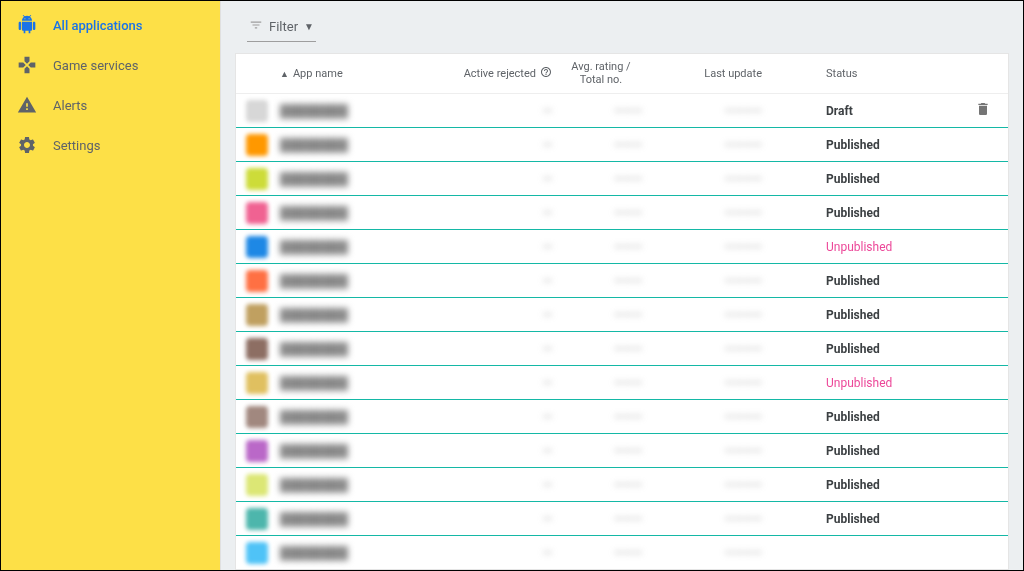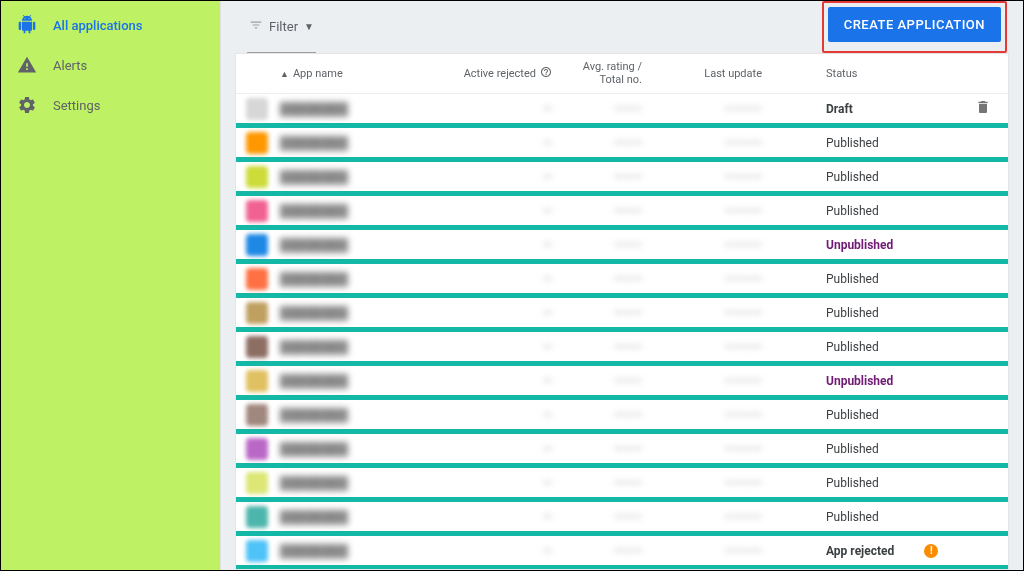--- a/index.html
+++ b/index.html
@@ -1,20 +1,20 @@
 <!DOCTYPE html>
 <html><head>
   <meta charset="utf-8">
   <style>
     * { margin: 0; padding: 0; box-sizing: border-box; font-family: Roboto, Arial, sans-serif; }
     html, body { width: 1024px; height: 571px; overflow: hidden; }
     .frame { width: 1024px; height: 571px; border: 1px solid #000; background: #eceff1; display: flex; }
 
     
-    .sidebar { width: 220px; background: #bef264; border-right: 1px solid #e0e0e0; padding-top: 4px; text-align: center; }
+    .sidebar { width: 220px; background: #fde047; border-right: 1px solid #e0e0e0; padding-top: 4px; text-align: center; }
     .sidebar-item {
       display: flex; align-items: center; gap: 16px;
       padding: 10px 16px; font-size: 13px; color: #5f6368; cursor: pointer;
     }
     .sidebar-item.active { color: #1a73e8; font-weight: 500; }
     .sidebar-item .icon { width: 20px; height: 20px; flex: 0 0 20px; display: flex; align-items: center; justify-content: center; }
     .sidebar-item .icon svg { width: 20px; height: 20px; fill: #5f6368; }
     .sidebar-item.active .icon svg { fill: #1a73e8; }
     .sidebar-item .badge-dot {
       margin-left: auto; width: 16px; height: 16px; border-radius: 50%;
@@ -25,21 +25,21 @@
       content: ""; position: absolute; background: #fff; left: 50%; top: 50%;
       transform: translate(-50%, -50%);
     }
     .sidebar-item .badge-dot::before { width: 2px; height: 8px; }
     .sidebar-item .badge-dot::after  { width: 8px; height: 2px; }
 
     
     .main { flex: 1; display: flex; flex-direction: column; background: #eceff1; }
 
     .topbar {
-      height: 52px; display: flex; 
+      height: 52px; display: flex; align-items: center;
       padding: 0 16px 0 26px; gap: 9px;
     }
     .filter {
       display: flex; align-items: center; gap: 6px;
       color: #5f6368; font-size: 13px; padding: 6px 2px;
       border-bottom: 1px solid #9e9e9e; cursor: pointer;
     }
     .filter svg { width: 14px; height: 14px; fill: #9e9e9e; }
     .filter .caret { font-size: 10px; color: #5f6368; }
     .spacer { flex: 1; }
@@ -53,30 +53,30 @@
     
     .table-wrap { flex: 1; background: #fff; margin: 0 14px 0 14px; border: 1px solid #e5e5e5; overflow: hidden; }
     .thead, .trow { display: grid; grid-template-columns: 40px 180px 100px 90px 120px 1fr 50px; align-items: center; }
     .thead { height: 40px; border-bottom: 1px solid #eee; font-size: 11px; color: #5f6368; }
     .thead .th { padding: 0 4px; display: flex; align-items: center; gap: 4px; }
     .thead .th.right { justify-content: flex-end; }
     .thead .th svg { width: 12px; height: 12px; fill: #5f6368; }
     .thead .sort-caret { font-size: 9px; }
 
     .tbody { height: calc(100% - 40px); overflow-y: auto; }
-    .trow { height: 34px; border-bottom: 5px solid #14b8a6; font-size: 12px; color: #3c4043; }
+    .trow { height: 34px; border-bottom: 1px solid #14b8a6; font-size: 12px; color: #3c4043; }
     .trow .td { padding: 0 4px; white-space: nowrap; }
 
     .app-icon { width: 22px; height: 22px; border-radius: 4px; margin-left: 6px; filter: blur(2px); }
     .app-name { color: #888; filter: blur(3px); }
     .blur-num { color: #888; filter: blur(3px); text-align: right; padding-right: 10px; }
 
     .status-draft       { font-weight: 700; color: #3c4043; }
-    .status-published   { font-weight: 400; color: #3c4043; }
-    .status-unpublished { font-weight: 700; color: #701a75; }
+    .status-published   { font-weight: 700; color: #3c4043; }
+    .status-unpublished { font-weight: 400; color: #ec4899; }
     .status-rejected    { font-weight: 700; color: #3c4043; }
 
     .trash svg { width: 16px; height: 16px; fill: #757575; }
     .warn-dot { width: 14px; height: 14px; border-radius: 50%; background: #fb8c00; display: inline-block; position: relative; margin-left: 30px; }
     .warn-dot::after { content: "!"; color: #fff; font-size: 10px; font-weight: 700; position: absolute; left: 50%; top: 50%; transform: translate(-50%, -52%); }
 
     .status-cell { display: flex; align-items: center; }
     .action-cell { display: flex; align-items: center; justify-content: center; }
 
     .i0  { background:#d7d7d7; } .i1  { background:#ff9800; } .i2  { background:#cddc39; }
@@ -95,20 +95,28 @@
         <span class="icon">
           <svg viewBox="0 0 24 24">
             <path d="M6 18c0 .55.45 1 1 1h1v3h2v-3h4v3h2v-3h1c.55 0 1-.45 1-1V8H6v10zM3.5 8C2.67 8 2 8.67 2 9.5v7c0 .83.67 1.5 1.5 1.5S5 17.33 5 16.5v-7C5 8.67 4.33 8 3.5 8zm17 0c-.83 0-1.5.67-1.5 1.5v7c0 .83.67 1.5 1.5 1.5s1.5-.67 1.5-1.5v-7c0-.83-.67-1.5-1.5-1.5zM15.53 2.16l1.3-1.3c.2-.2.2-.51 0-.71-.2-.2-.51-.2-.71 0l-1.48 1.48C13.85 1.23 12.95 1 12 1c-.96 0-1.86.23-2.66.63L7.85.15c-.2-.2-.51-.2-.71 0-.2.2-.2.51 0 .71l1.31 1.31C6.97 3.26 6 5.01 6 7h12c0-1.99-.97-3.75-2.47-4.84zM10 5H9V4h1v1zm5 0h-1V4h1v1z"></path>
           </svg>
         </span>
         <span>All applications</span>
       </div>
       <div class="sidebar-item">
         <span class="icon">
           <svg viewBox="0 0 24 24">
+            <path d="M15 7.5V2H9v5.5l3 3 3-3zM7.5 9H2v6h5.5l3-3-3-3zM9 16.5V22h6v-5.5l-3-3-3 3zM16.5 9l-3 3 3 3H22V9h-5.5z"></path>
+          </svg>
+        </span>
+        <span>Game services</span>
+      </div>
+      <div class="sidebar-item">
+        <span class="icon">
+          <svg viewBox="0 0 24 24">
             <path d="M1 21h22L12 2 1 21zm12-3h-2v-2h2v2zm0-4h-2v-4h2v4z"></path>
           </svg>
         </span>
         <span>Alerts</span>
       </div>
       <div class="sidebar-item">
         <span class="icon">
           <svg viewBox="0 0 24 24">
             <path d="M19.14 12.94c.04-.3.06-.61.06-.94 0-.32-.02-.64-.07-.94l2.03-1.58c.18-.14.23-.41.12-.61l-1.92-3.32c-.12-.22-.37-.29-.59-.22l-2.39.96c-.5-.38-1.03-.7-1.62-.94l-.36-2.54c-.04-.24-.24-.41-.48-.41h-3.84c-.24 0-.43.17-.47.41l-.36 2.54c-.59.24-1.13.57-1.62.94l-2.39-.96c-.22-.08-.47 0-.59.22L2.74 8.87c-.12.21-.08.47.12.61l2.03 1.58c-.05.3-.09.63-.09.94 0 .31.04.64.09.94l-2.03 1.58c-.18.14-.23.41-.12.61l1.92 3.32c.12.22.37.29.59.22l2.39-.96c.5.38 1.03.7 1.62.94l.36 2.54c.05.24.24.41.48.41h3.84c.24 0 .44-.17.47-.41l.36-2.54c.59-.24 1.13-.56 1.62-.94l2.39.96c.22.08.47 0 .59-.22l1.92-3.32c.12-.22.07-.47-.12-.61l-2.01-1.58zM12 15.6c-1.98 0-3.6-1.62-3.6-3.6s1.62-3.6 3.6-3.6 3.6 1.62 3.6 3.6-1.62 3.6-3.6 3.6z"></path>
           </svg>
@@ -123,42 +131,39 @@
       <div class="filter">
         <span class="icon">
           <svg viewBox="0 0 24 24">
               <path d="M10 18h4v-2h-4v2zM3 6v2h18V6H3zm3 7h12v-2H6v2z"></path>
             </svg>
         </span>
         <span>Filter</span>
         <span class="caret">▼</span>
       </div>
       <div class="spacer"></div>
-      <div class="create-btn-wrap">
-        <button class="create-btn">CREATE APPLICATION</button>
-      </div>
     </div>
 
     <div class="table-wrap">
       <div class="thead">
         <div class="th"></div>
         <div class="th">
           <span class="sort-caret">▲</span>
           <span>App name</span>
         </div>
         <div class="th right">
           <span>Active rejected</span>
           <span>
             <svg viewBox="0 0 24 24">
                 <path d="M11 18h2v-2h-2v2zm1-16C6.48 2 2 6.48 2 12s4.48 10 10 10 10-4.48 10-10S17.52 2 12 2zm0 18c-4.41 0-8-3.59-8-8s3.59-8 8-8 8 3.59 8 8-3.59 8-8 8zm0-14c-2.21 0-4 1.79-4 4h2c0-1.1.9-2 2-2s2 .9 2 2c0 2-3 1.75-3 5h2c0-2.25 3-2.5 3-5 0-2.21-1.79-4-4-4z"></path>
               </svg>
           </span>
         </div>
         <div class="th right">
-          <span style="text-align:right; line-height:1.1;">Avg. rating / Total no.</span>
+          <span style="text-align:center; line-height:1.1;">Avg. rating / Total no.</span>
         </div>
         <div class="th right">
           <span>Last update</span>
         </div>
         <div class="th" style="padding-left:60px;">
           <span>Status</span>
         </div>
         <div class="th"></div>
       </div>
 
@@ -337,23 +342,19 @@
             <div class="td action-cell"></div>
           </div>
           <div class="trow">
             <div class="td">
               <div class="app-icon i13"></div>
             </div>
             <div class="td app-name">████████</div>
             <div class="td blur-num">—</div>
             <div class="td blur-num">———</div>
             <div class="td blur-num">————</div>
-            <div class="td status-cell" style="padding-left: 60px;">
-              <span class="status-rejected">App rejected</span>
-              <span class="warn-dot"></span>
-            </div>
             <div class="td action-cell"></div>
           </div>
         </div>
     </div>
 
   </div>
 </div>
 
 </body></html>

